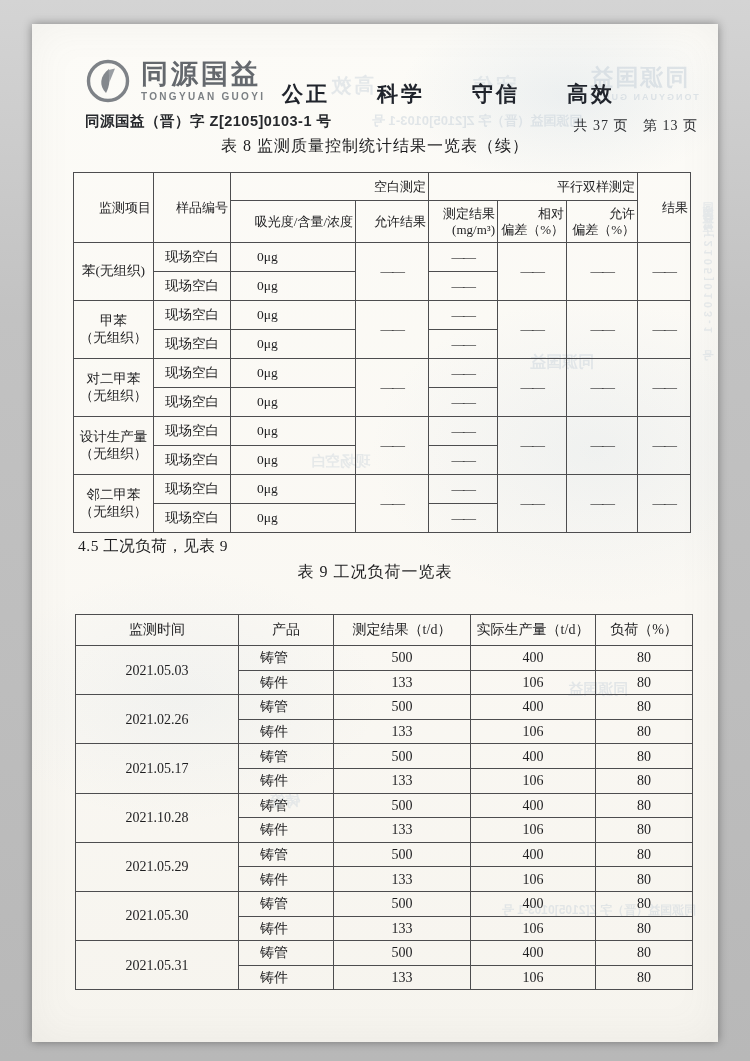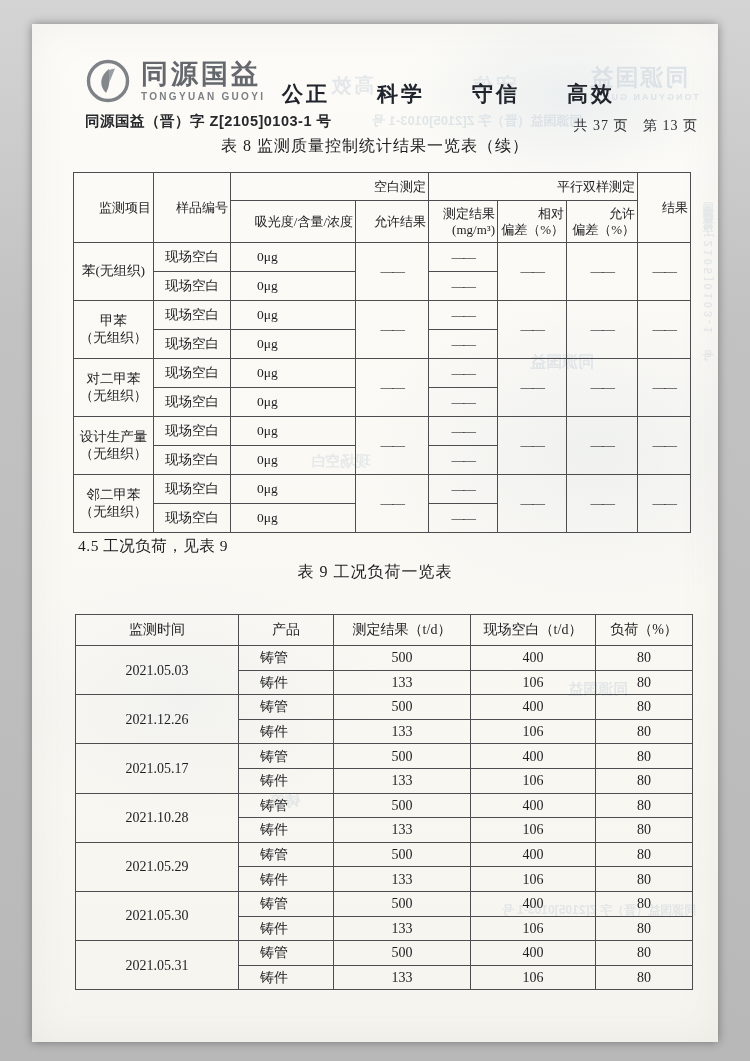--- a/index.html
+++ b/index.html
@@ -239,40 +239,40 @@
         <col style="width:95px">
         <col style="width:137px">
         <col style="width:125px">
         <col style="width:97px">
     </colgroup>
     <thead id="t9-head">
         <tr>
           <th>监测时间</th>
           <th>产品</th>
           <th>测定结果（t/d）</th>
-          <th>现场空白（t/d）</th>
+          <th>实际生产量（t/d）</th>
           <th>负荷（%）</th>
         </tr>
       </thead>
     <tbody id="t9-body">
         <tr>
           <td rowspan="2">2021.05.03</td>
           <td class="prod">铸管</td>
           <td>500</td>
           <td>400</td>
           <td>80</td>
         </tr>
         <tr>
           <td class="prod">铸件</td>
           <td>133</td>
           <td>106</td>
           <td>80</td>
         </tr>
         <tr>
-          <td rowspan="2">2021.12.26</td>
+          <td rowspan="2">2021.02.26</td>
           <td class="prod">铸管</td>
           <td>500</td>
           <td>400</td>
           <td>80</td>
         </tr>
         <tr>
           <td class="prod">铸件</td>
           <td>133</td>
           <td>106</td>
           <td>80</td>

